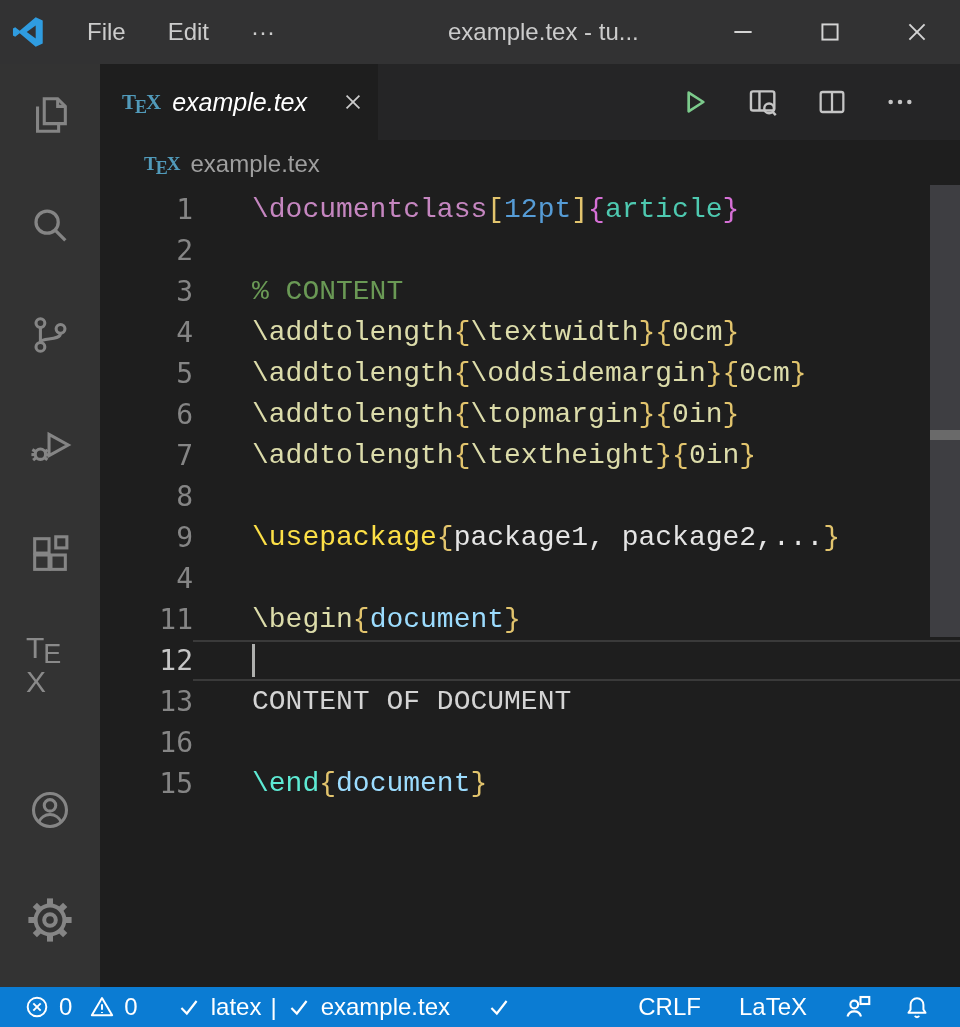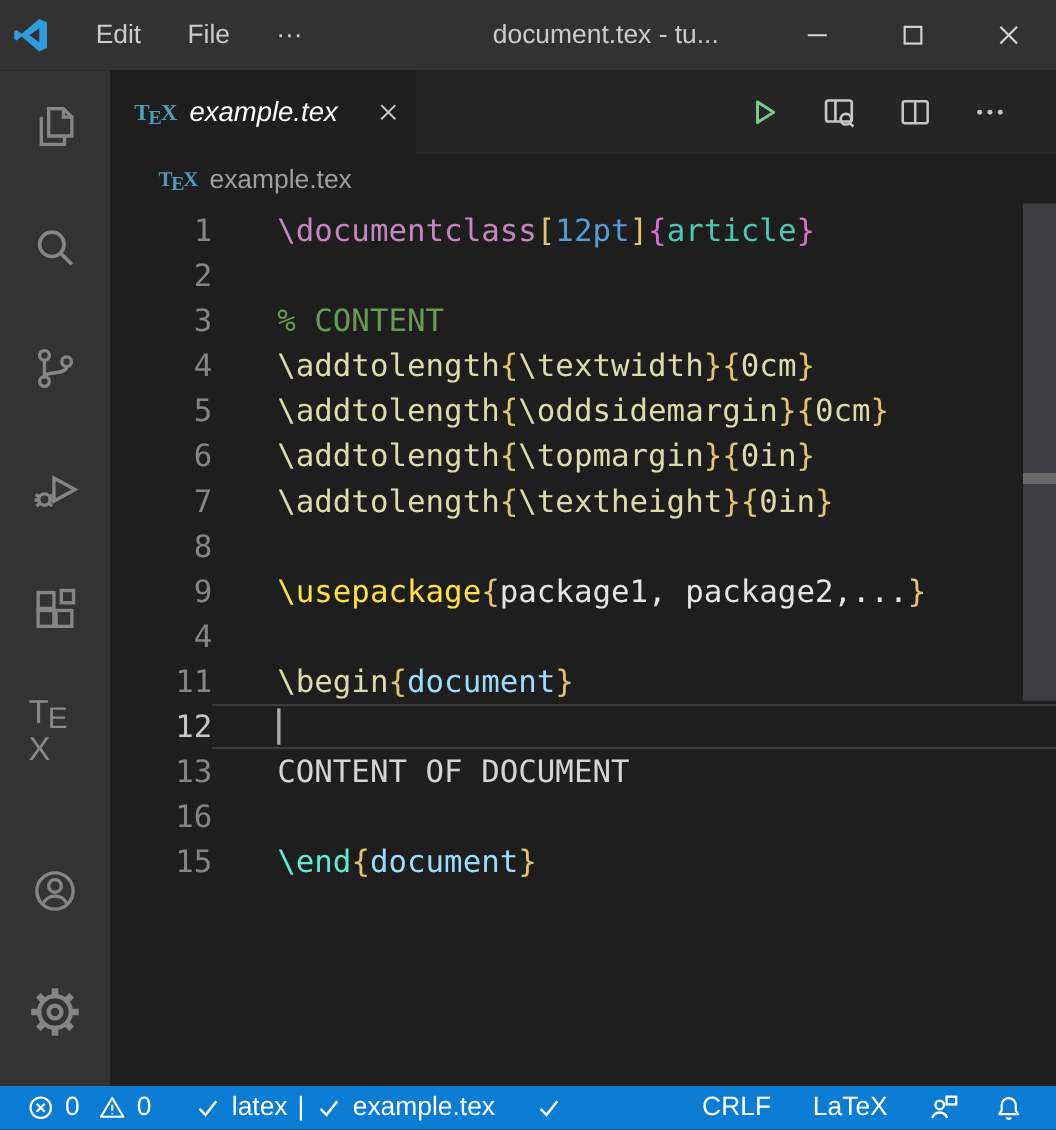--- a/index.html
+++ b/index.html
@@ -39,21 +39,21 @@
   .breadcrumb{height:47px;display:flex;align-items:center;padding-left:44px;gap:11px;
     font-size:24px;color:#9f9f9f;}
   .breadcrumb .texlogo{font-size:19px;}
 
   .code{flex:1;position:relative;padding-top:2px;
     font-family:"DejaVu Sans Mono",monospace;font-size:28px;color:#d4d4d4;}
   .code-line{height:41px;display:flex;align-items:center;}
   .gutter-num{width:93px;flex:none;text-align:right;color:#858585;}
   .code-line.active .gutter-num{color:#c6c6c6;}
   .line-content{flex:1;height:100%;display:flex;align-items:center;padding-left:59px;
-    position:relative;white-space:pre;}
+    position:relative;white-space:pre;font-family:Liberation Mono, monospace;}
   .code-line.active .line-content::before{content:'';position:absolute;inset:0;
     border-top:2px solid #3a3a3a;border-bottom:2px solid #3a3a3a;pointer-events:none;}
   .cursor{position:absolute;left:59px;top:4px;width:3px;height:33px;background:#aeafad;}
 
   .scrollbar-thumb{position:absolute;top:121px;right:0;width:30px;height:452px;background:#3E3E42;z-index:5;}
   .overview-cursor-marker{position:absolute;top:366px;right:0;width:30px;height:10px;background:#6A6A6A;z-index:6;}
 
   .statusbar{height:40px;background:var(--statusbar_bg);display:flex;align-items:center;
     color:#ffffff;font-size:24px;padding:0 14px;}
   .sb-item{display:flex;align-items:center;gap:9px;height:100%;padding:0 10px;white-space:nowrap;}
@@ -64,25 +64,25 @@
 </head>
 <body>
 
 <div class="titlebar">
   <svg class="logo" viewBox="0 0 100 100">
     <path fill="#2F9CE0" d="M74 4 L96 14 V86 L74 96 L24 54 L10 65 L3 61 V39 L10 35 L24 46 Z"></path>
     <path fill="#323233" d="M74 30 L46 50 L74 70 Z"></path>
     <path fill="#2F9CE0" d="M10 38 L22 50 L10 62 Z" opacity="0.0"></path>
   </svg>
   <div class="menu">
+    <div class="menu-item">File</div>
     <div class="menu-item">Edit</div>
-    <div class="menu-item">File</div>
     <div class="menu-item">···</div>
   </div>
-  <div class="window-title">document.tex - tu...</div>
+  <div class="window-title">example.tex - tu...</div>
   <div class="window-controls">
     <div class="wc-btn">
       <svg width="26" height="26" viewBox="0 0 24 24" stroke="#d4d4d4" stroke-width="1.8" fill="none">
           <line x1="4" y1="12" x2="20" y2="12"></line>
         </svg>
     </div>
     <div class="wc-btn">
       <svg width="26" height="26" viewBox="0 0 24 24" stroke="#d4d4d4" stroke-width="1.8" fill="none">
           <rect x="5" y="5" width="14" height="14"></rect>
         </svg>

